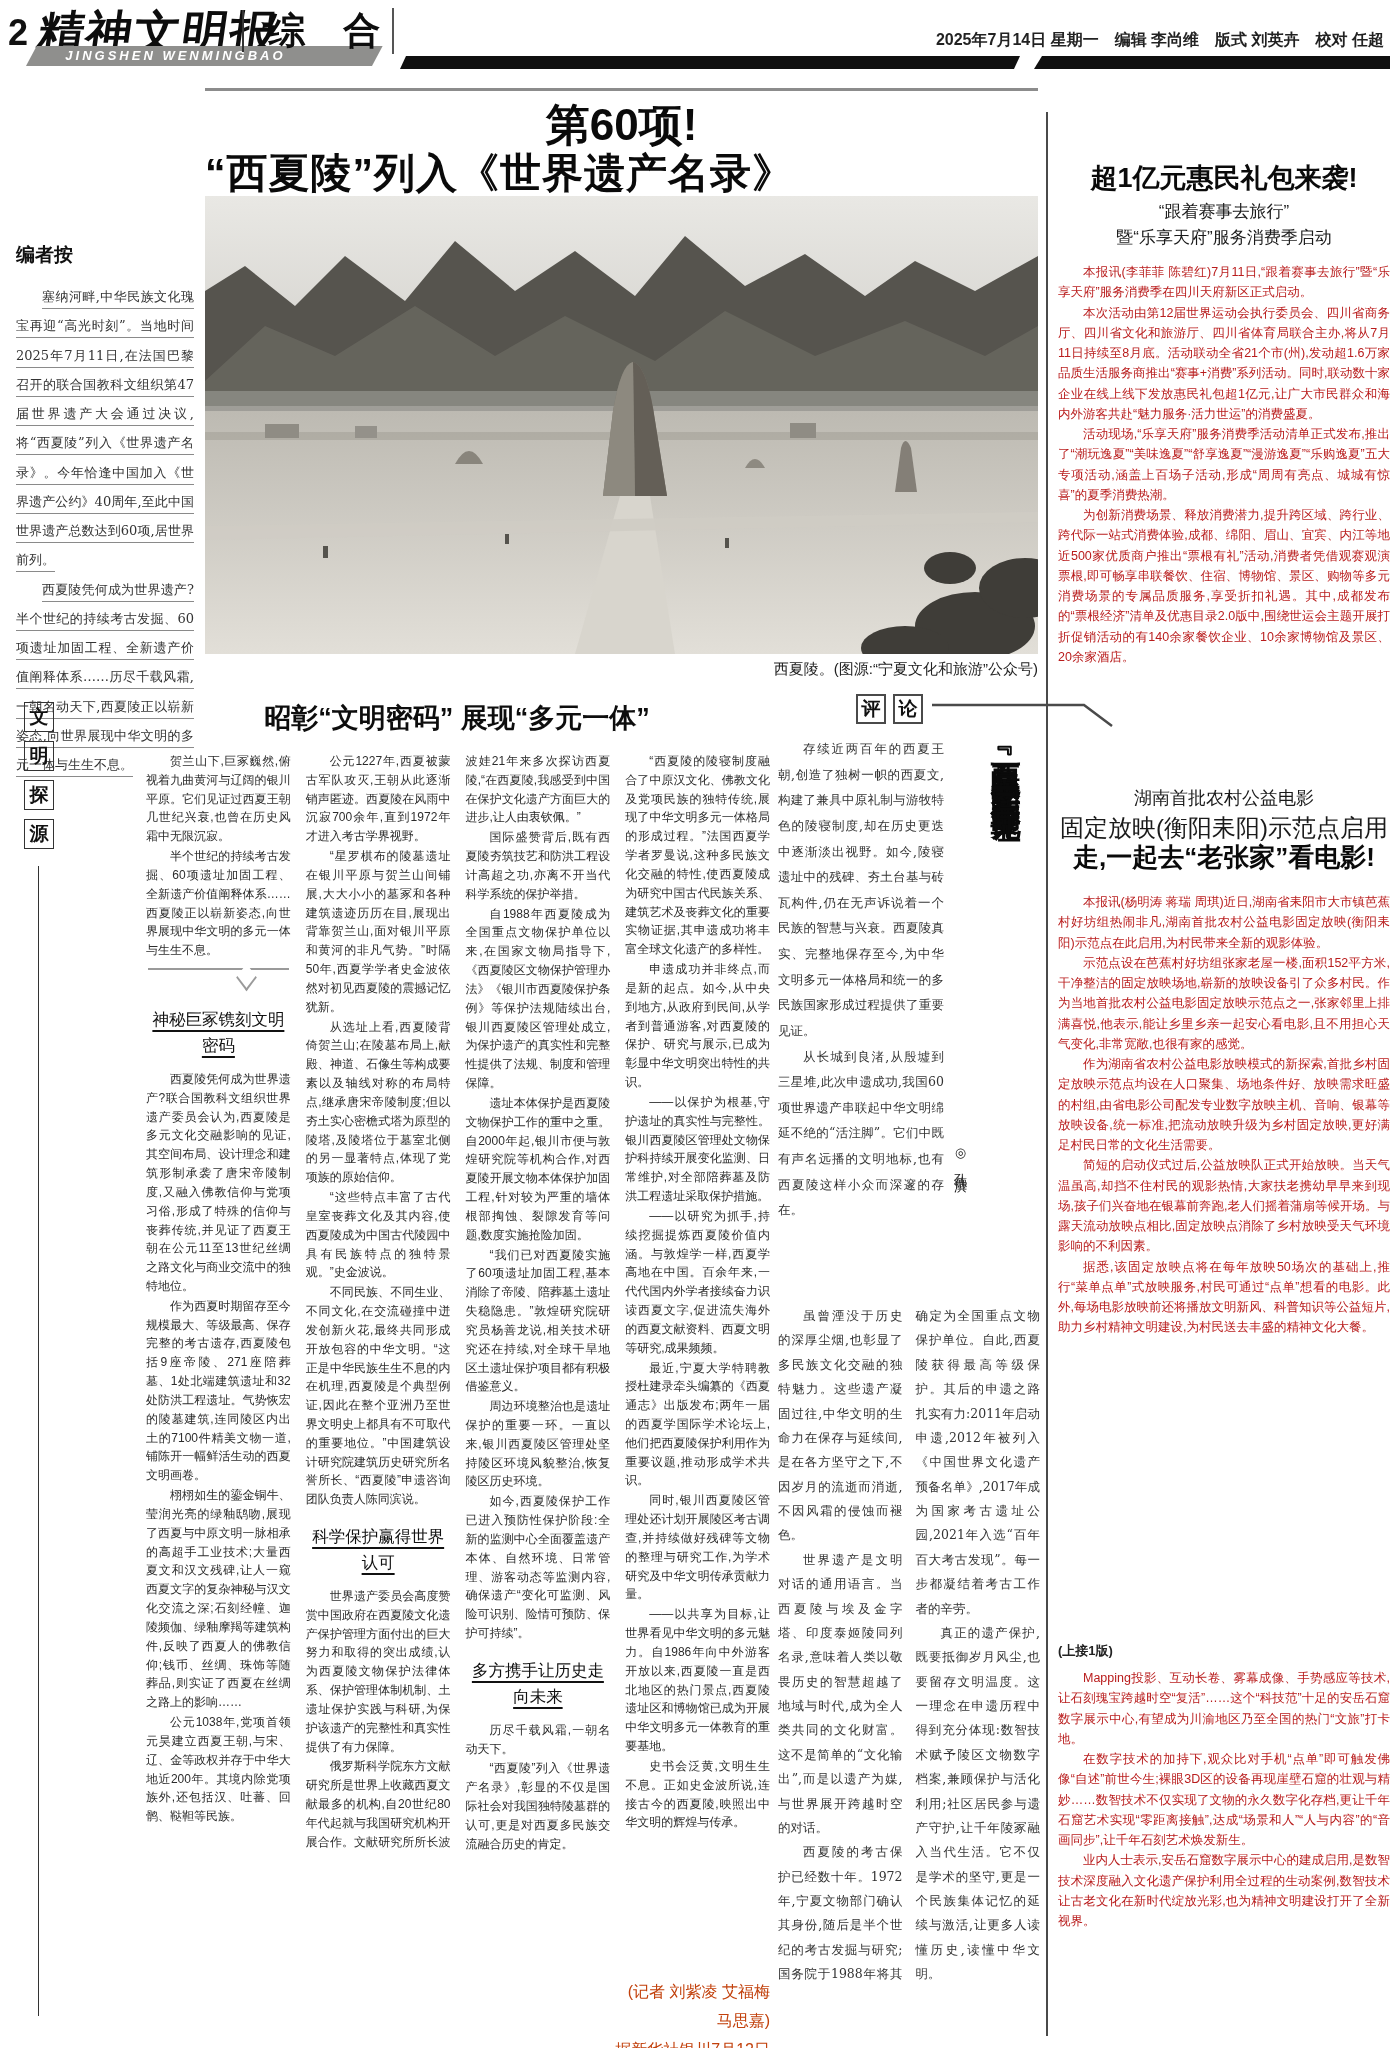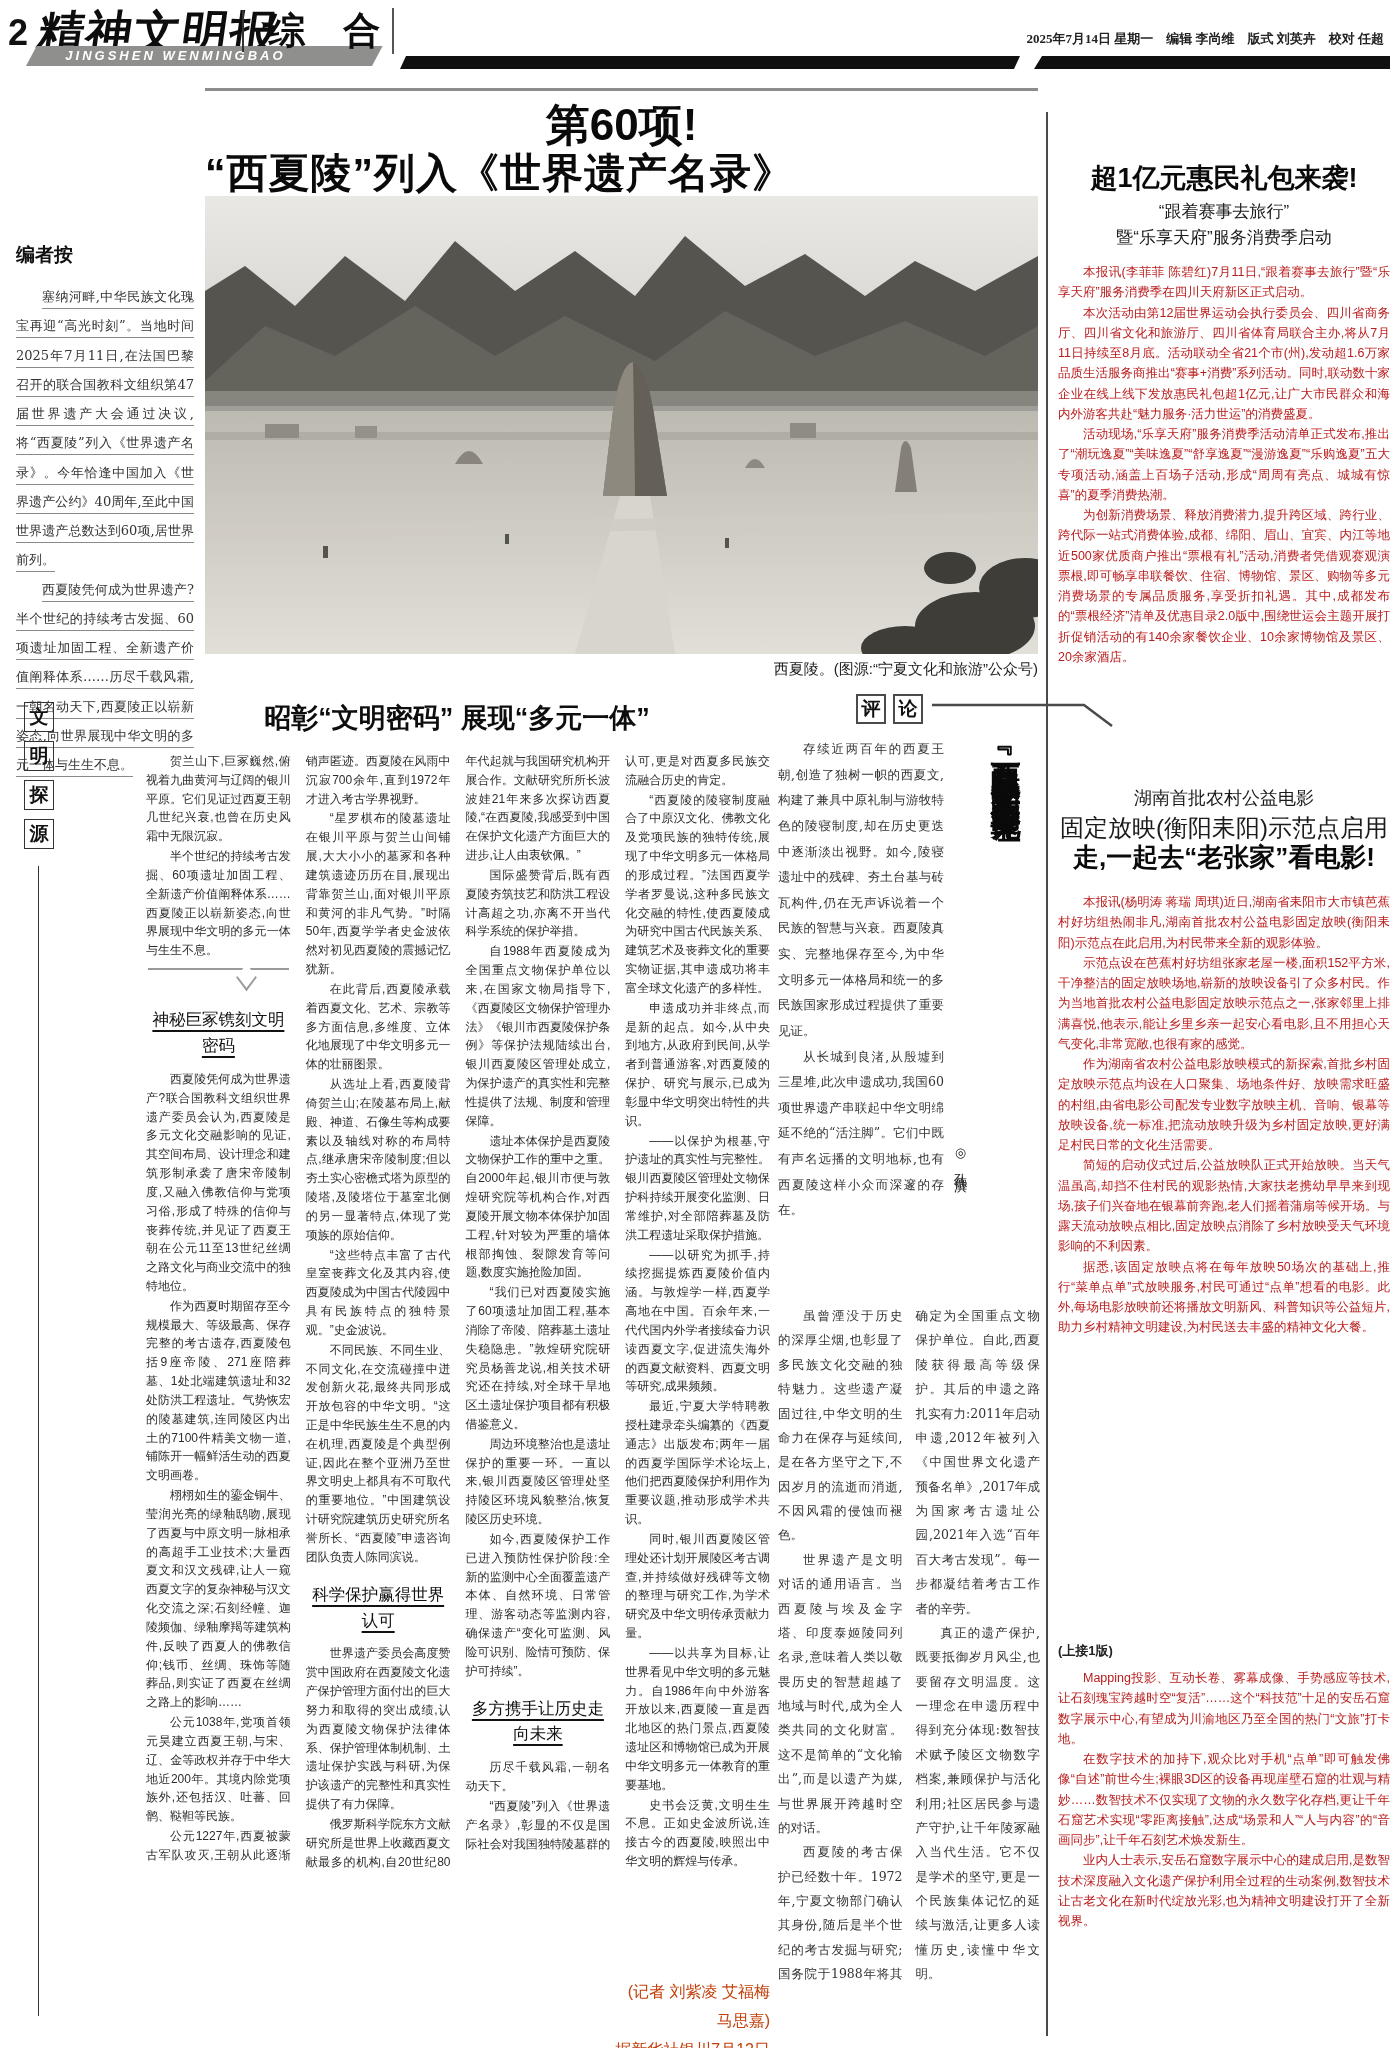--- a/index.html
+++ b/index.html
@@ -12,21 +12,21 @@
   .mh-title { position:absolute; left:38px; top:2px; font-size:46px; font-weight:bold;
               font-family:"DejaVu Serif","Liberation Serif",serif; transform:skewX(-8deg);
               letter-spacing:2px; color:#0d0d0d; white-space:nowrap; }
   .mh-banner { position:absolute; left:26px; top:46px; width:346px; height:20px; background:#8f8f8d;
                transform:skewX(-28deg); transform-origin:left bottom; }
   .mh-banner span { display:block; transform:skewX(28deg); color:#fff; font-weight:bold; font-style:italic;
                     font-size:13px; letter-spacing:3px; padding-left:34px; line-height:20px; white-space:nowrap; }
   .mh-divider1 { position:absolute; left:242px; top:10px; width:2px; height:42px; background:#333; }
   .mh-section { position:absolute; left:268px; top:6px; font-size:37px; font-weight:bold; color:#0d0d0d; letter-spacing:14px; }
   .mh-divider2 { position:absolute; left:392px; top:8px; width:2px; height:46px; background:#555; }
-  .dateline-wrap { position:absolute; right:14px; top:30px; font-size:13px; font-weight:bold; color:#222;font-family:Liberation Serif, serif; }
+  .dateline-wrap { position:absolute; right:14px; top:30px; font-size:16px; font-weight:bold; color:#222; }
   .black-bar { position:absolute; left:400px; top:56px; height:13px; background:#101010; }
   .black-bar.b1 { width:620px; clip-path:polygon(6px 0,100% 0,calc(100% - 6px) 100%,0 100%); }
   .black-bar.b2 { left:1034px; width:356px; clip-path:polygon(8px 0,100% 0,100% 100%,0 100%); }
 
   
   .editor-note { position:absolute; left:16px; top:242px; width:178px; }
   .editor-note .en-label { font-size:19px; font-weight:bold; color:#111; margin-bottom:14px; }
   .editor-note p { font-family:"DejaVu Serif","Liberation Serif",serif; font-size:13px; line-height:2.25;
                    text-align:justify; text-indent:2em; color:#333;
                    text-decoration:underline; text-decoration-color:#8a8a8a; text-decoration-thickness:1px; text-underline-offset:7px; }
@@ -204,21 +204,20 @@
       </div>
     <div class="bubble-divider"></div>
     <div>
         <h3>神秘巨冢镌刻文明密码</h3>
         <p>西夏陵凭何成为世界遗产?联合国教科文组织世界遗产委员会认为,西夏陵是多元文化交融影响的见证,其空间布局、设计理念和建筑形制承袭了唐宋帝陵制度,又融入佛教信仰与党项习俗,形成了特殊的信仰与丧葬传统,并见证了西夏王朝在公元11至13世纪丝绸之路文化与商业交流中的独特地位。</p>
         <p>作为西夏时期留存至今规模最大、等级最高、保存完整的考古遗存,西夏陵包括9座帝陵、271座陪葬墓、1处北端建筑遗址和32处防洪工程遗址。气势恢宏的陵墓建筑,连同陵区内出土的7100件精美文物一道,铺陈开一幅鲜活生动的西夏文明画卷。</p>
         <p>栩栩如生的鎏金铜牛、莹润光亮的绿釉鸱吻,展现了西夏与中原文明一脉相承的高超手工业技术;大量西夏文和汉文残碑,让人一窥西夏文字的复杂神秘与汉文化交流之深;石刻经幢、迦陵频伽、绿釉摩羯等建筑构件,反映了西夏人的佛教信仰;钱币、丝绸、珠饰等随葬品,则实证了西夏在丝绸之路上的影响……</p>
         <p>公元1038年,党项首领元昊建立西夏王朝,与宋、辽、金等政权并存于中华大地近200年。其境内除党项族外,还包括汉、吐蕃、回鹘、鞑靼等民族。</p>
         <p>公元1227年,西夏被蒙古军队攻灭,王朝从此逐渐销声匿迹。西夏陵在风雨中沉寂700余年,直到1972年才进入考古学界视野。</p>
         <p>“星罗棋布的陵墓遗址在银川平原与贺兰山间铺展,大大小小的墓冢和各种建筑遗迹历历在目,展现出背靠贺兰山,面对银川平原和黄河的非凡气势。”时隔50年,西夏学学者史金波依然对初见西夏陵的震撼记忆犹新。</p>
-        <p>在此背后,西夏陵承载着西夏文化、艺术、宗教等多方面信息,多维度、立体化地展现了中华文明多元一体的壮丽图景。</p>
         <p>从选址上看,西夏陵背倚贺兰山;在陵墓布局上,献殿、神道、石像生等构成要素以及轴线对称的布局特点,继承唐宋帝陵制度;但以夯土实心密檐式塔为原型的陵塔,及陵塔位于墓室北侧的另一显著特点,体现了党项族的原始信仰。</p>
         <p>“这些特点丰富了古代皇室丧葬文化及其内容,使西夏陵成为中国古代陵园中具有民族特点的独特景观。”史金波说。</p>
         <p>不同民族、不同生业、不同文化,在交流碰撞中迸发创新火花,最终共同形成开放包容的中华文明。“这正是中华民族生生不息的内在机理,西夏陵是个典型例证,因此在整个亚洲乃至世界文明史上都具有不可取代的重要地位。”中国建筑设计研究院建筑历史研究所名誉所长、“西夏陵”申遗咨询团队负责人陈同滨说。</p>
         <h3>科学保护赢得世界认可</h3>
         <p>世界遗产委员会高度赞赏中国政府在西夏陵文化遗产保护管理方面付出的巨大努力和取得的突出成绩,认为西夏陵文物保护法律体系、保护管理体制机制、土遗址保护实践与科研,为保护该遗产的完整性和真实性提供了有力保障。</p>
         <p>俄罗斯科学院东方文献研究所是世界上收藏西夏文献最多的机构,自20世纪80年代起就与我国研究机构开展合作。文献研究所所长波波娃21年来多次探访西夏陵,“在西夏陵,我感受到中国在保护文化遗产方面巨大的进步,让人由衷钦佩。”</p>
         <p>国际盛赞背后,既有西夏陵夯筑技艺和防洪工程设计高超之功,亦离不开当代科学系统的保护举措。</p>
         <p>自1988年西夏陵成为全国重点文物保护单位以来,在国家文物局指导下,《西夏陵区文物保护管理办法》《银川市西夏陵保护条例》等保护法规陆续出台,银川西夏陵区管理处成立,为保护遗产的真实性和完整性提供了法规、制度和管理保障。</p>
         <p>遗址本体保护是西夏陵文物保护工作的重中之重。自2000年起,银川市便与敦煌研究院等机构合作,对西夏陵开展文物本体保护加固工程,针对较为严重的墙体根部掏蚀、裂隙发育等问题,数度实施抢险加固。</p>
         <p>“我们已对西夏陵实施了60项遗址加固工程,基本消除了帝陵、陪葬墓土遗址失稳隐患。”敦煌研究院研究员杨善龙说,相关技术研究还在持续,对全球干旱地区土遗址保护项目都有积极借鉴意义。</p>

